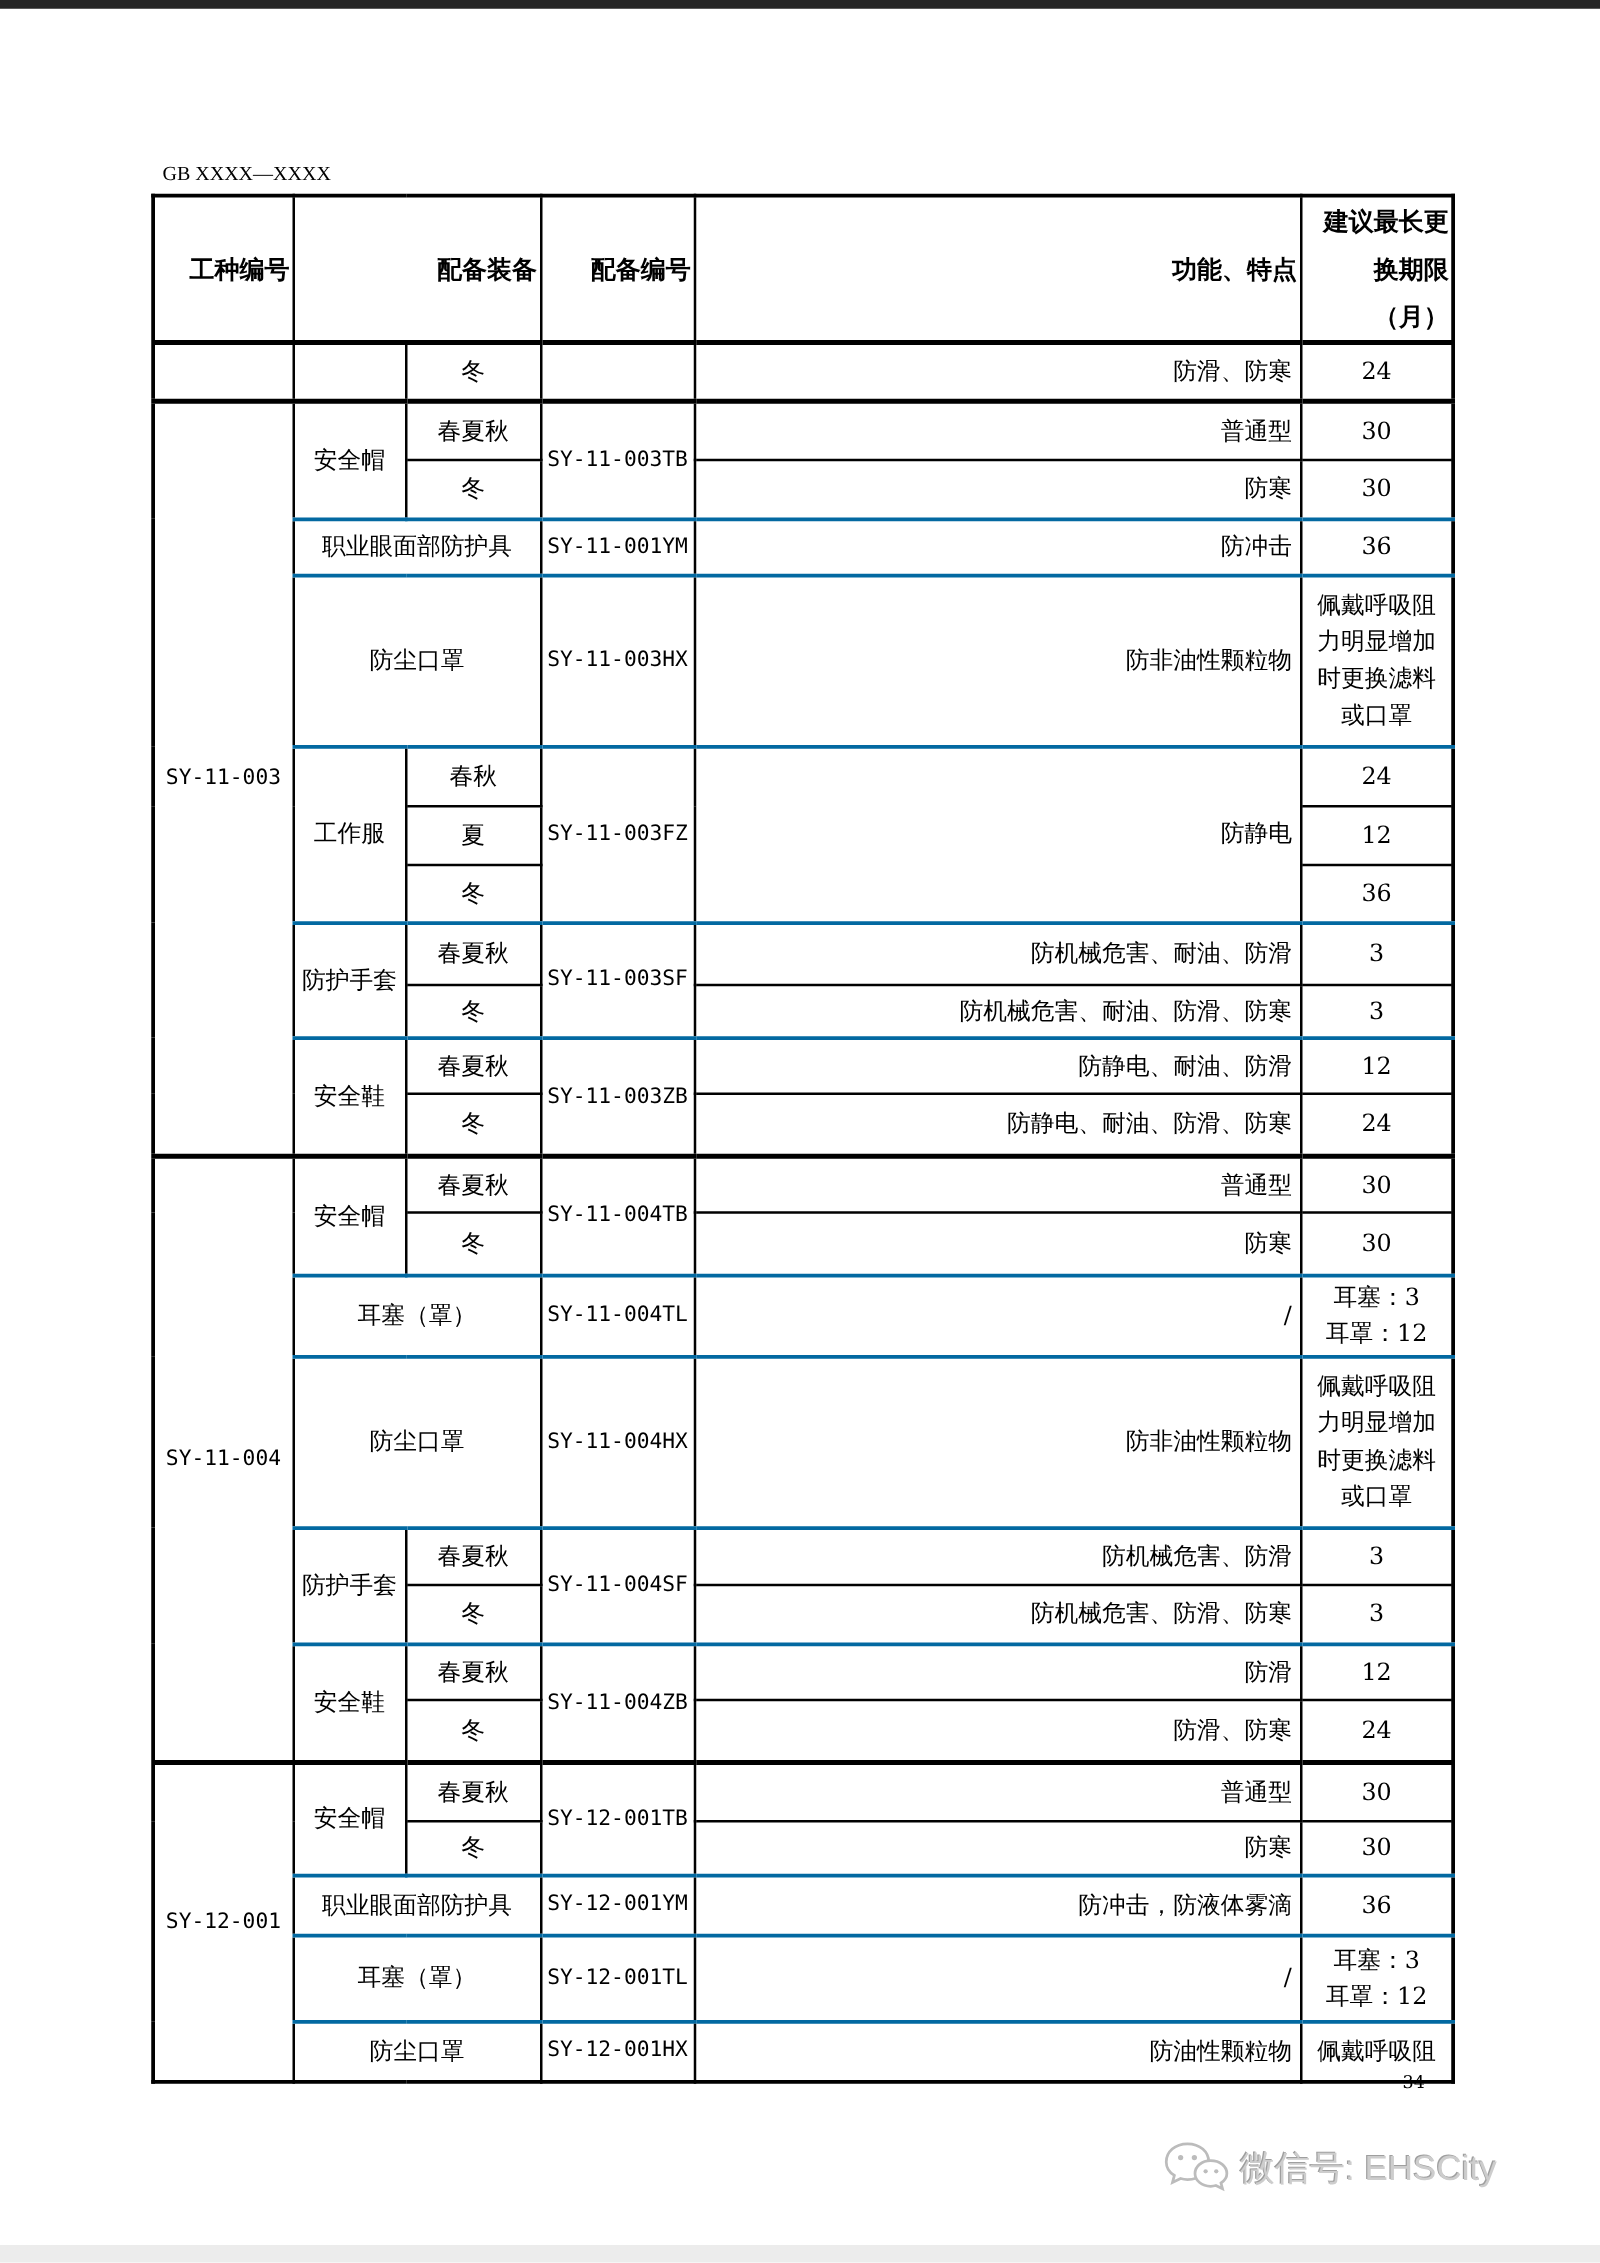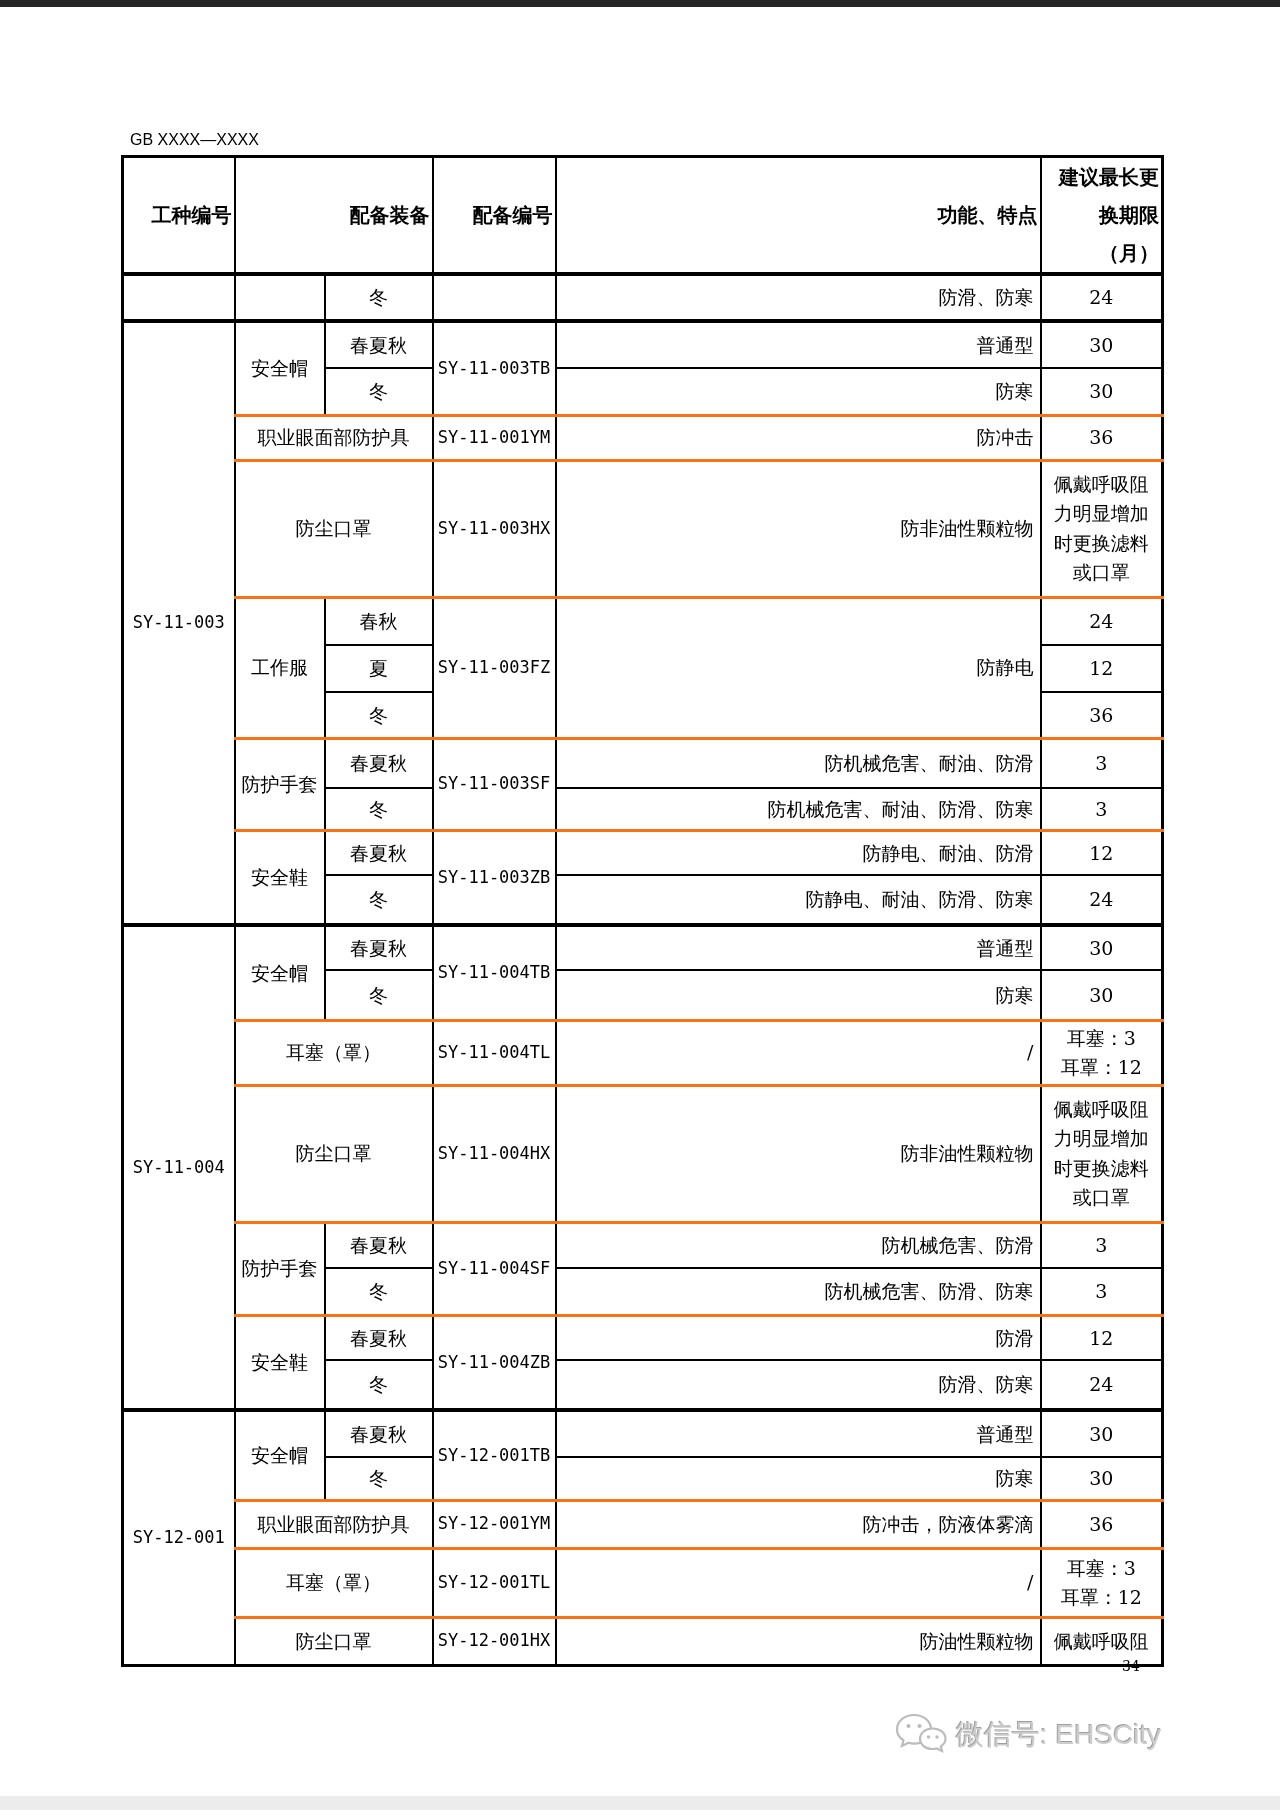--- a/index.html
+++ b/index.html
@@ -1,37 +1,37 @@
 <!DOCTYPE html>
 <html><head>
 <meta charset="utf-8">
 <style>
   html,body{margin:0;padding:0;}
   body{width:1280px;height:1810px;background:#ffffff;overflow:hidden;
        font-family:"DejaVu Serif", serif;color:#000;}
   .page{position:relative;width:1280px;height:1810px;background:#fff;}
   .top-strip{position:absolute;left:0;top:0;width:1280px;height:7px;background:#262626;}
   .bottom-strip{position:absolute;left:0;bottom:0;width:1280px;height:14px;background:#ececec;}
-  .doc-code{position:absolute;left:130px;top:131px;font-family:Liberation Sans, sans-serif;
+  .doc-code{position:absolute;left:130px;top:131px;font-family:Liberation Serif, serif;
             font-size:16px;letter-spacing:0px;}
   table.equip-table{position:absolute;left:121px;top:155px;width:1040px;
             border-collapse:collapse;table-layout:fixed;
             border:3px solid #000;}
   .equip-table th{border:2px solid #000;border-bottom:4px solid #000;
             font-size:20px;font-weight:bold;text-align:right;vertical-align:middle;
             padding:0 2px;line-height:1.9;}
   .equip-table td{border:2px solid #000;text-align:center;vertical-align:middle;
             font-size:19px;padding:0 6px;line-height:1.5;}
   .equip-table td.left{text-align:right;padding-left:11px;}
   .equip-table td.mono{font-family:"DejaVu Sans Mono",monospace;font-size:17px;padding:0 2px;margin-left:29px;}
   .equip-table td.wrap{line-height:1.55;padding:0 8px;font-family:Liberation Serif, serif;}
-  .equip-table tr.sep3 > td{border-top:3px solid #f97316;}
+  .equip-table tr.sep3 > td{border-top:3px solid #0369a1;}
   .equip-table tr.sep4 > td{border-top:4px solid #000;}
   .page-number{position:absolute;top:1658px;left:1122px;font-size:14px;}
-  .watermark{position:absolute;left:894px;top:1712px;display:flex;align-items:center;gap:8px;}
+  .watermark{position:absolute;left:930px;top:1712px;display:flex;align-items:center;gap:8px;}
   .wm-text{font-family:"Liberation Sans",sans-serif;font-size:28px;color:#cdcdcd;
            text-shadow:-1px -1px 0 #9f9f9f, 1px 1px 1px #ffffff;white-space:nowrap;}
   .wc-icon{flex:0 0 auto;}
 </style>
 </head>
 <body>
 
 <div class="page">
   <div class="top-strip"></div>
 

